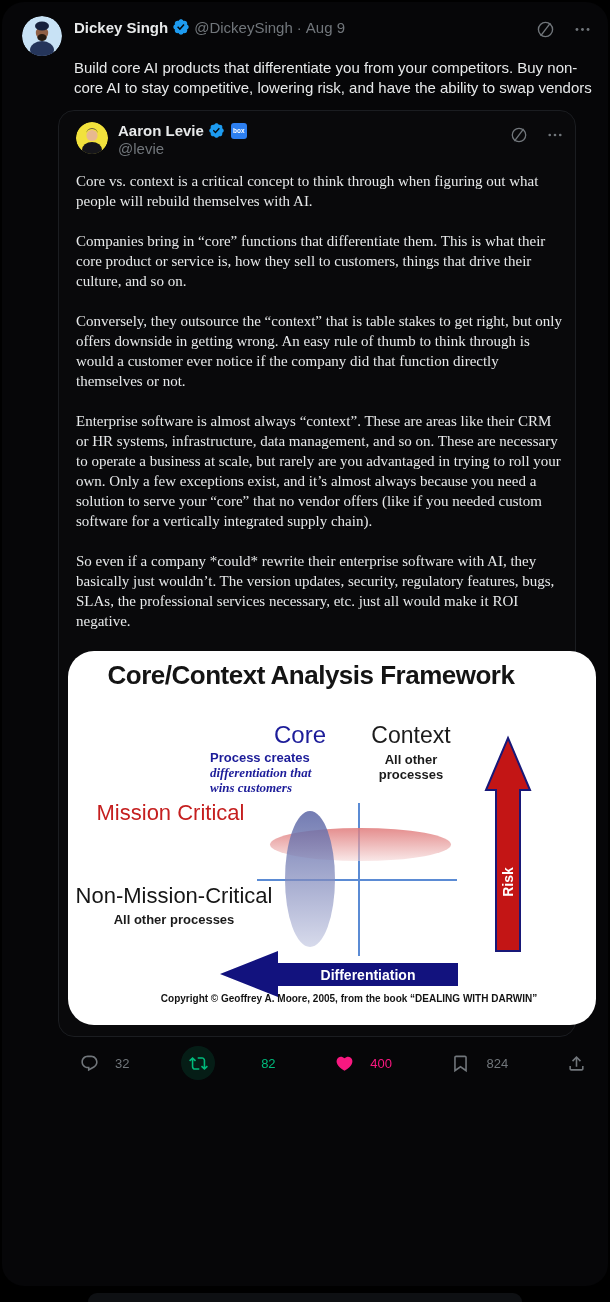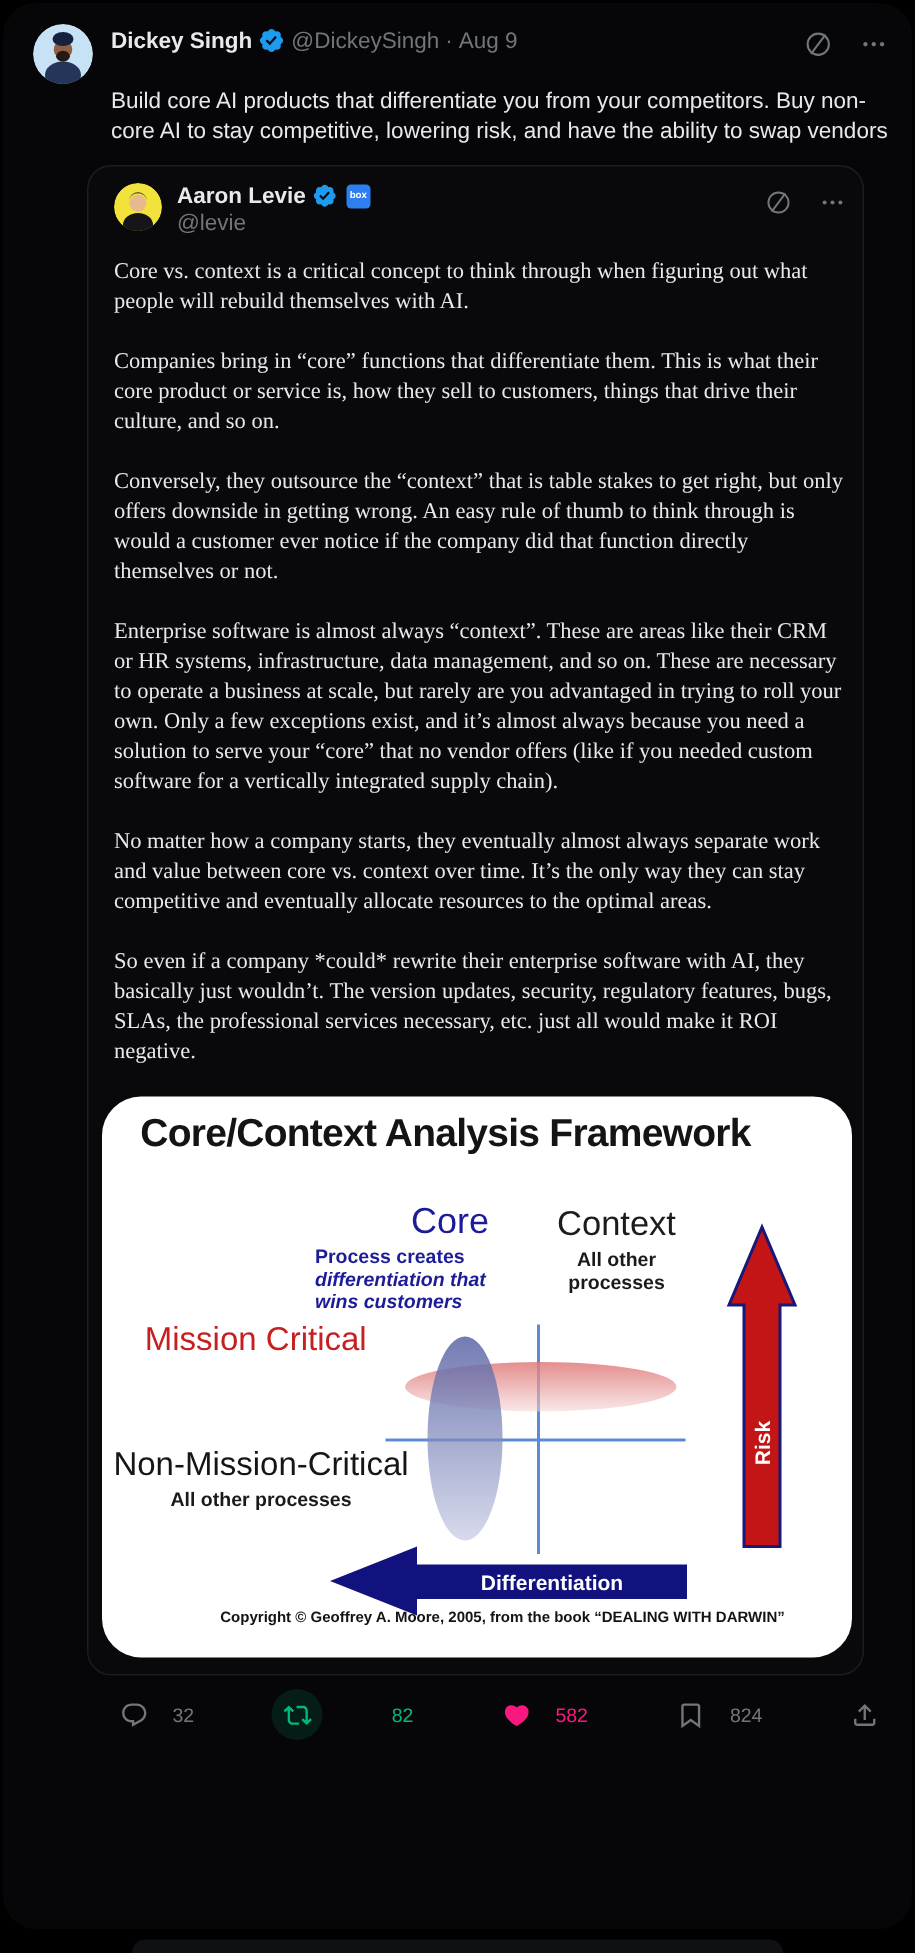--- a/index.html
+++ b/index.html
@@ -29,21 +29,21 @@
   .q-header{display:flex;align-items:flex-start;}
   .q-names{margin-left:10px;}
   .q-row1{display:flex;align-items:center;gap:4px;font-size:15px;}
   .q-handle{color:#71767b;font-size:15px;margin-top:1px;}
   .org-badge{display:inline-flex;align-items:center;justify-content:center;width:16px;height:16px;
        border-radius:3px;background:#2d7ff0;color:#fff;font-size:6.5px;font-weight:bold;margin-left:2px;}
   .q-body{margin-top:14px;color:#e7e9ea;font-size:15px;line-height:20px;width:488px;font-family:Liberation Serif, serif;}
   .q-body p{margin:0 0 20px 0;}
   
   .figure{position:relative;margin:18px 0 4px -8px;width:500px;height:374px;background:#ffffff;
-       border-radius:26px;overflow:hidden;color:#151515;}
+       border-radius:26px;overflow:hidden;color:#151515;padding-left:28px;}
   .fig-title{position:absolute;top:9px;left:0;right:42px;text-align:center;
        font-size:26px;font-weight:800;letter-spacing:-0.5px;color:#141414;}
   .core-t{position:absolute;left:152px;top:70px;width:160px;text-align:center;
        font-size:24px;color:#1c1c99;}
   .core-s{position:absolute;left:142px;top:99px;width:180px;text-align:left;
        font-size:13px;font-weight:bold;color:#1c1c99;line-height:15px;}
   .ctx-t{position:absolute;left:268px;top:71px;width:150px;text-align:center;
        font-size:23px;color:#1c1c1c;}
   .ctx-s{position:absolute;left:268px;top:101px;width:150px;text-align:center;
        font-size:13px;font-weight:bold;color:#1a1a1a;line-height:15px;}
@@ -62,21 +62,21 @@
   .ellipse-blue{position:absolute;left:217px;top:160px;width:50px;height:136px;border-radius:50%;
        background:linear-gradient(180deg,rgba(96,106,168,0.88),rgba(182,188,219,0.55));z-index:3;}
   .risk-arrow{position:absolute;left:410px;top:80px;z-index:2;}
   .risk-label{position:absolute;left:402px;top:223px;width:76px;text-align:center;
        transform:rotate(-90deg);color:#fff;font-weight:bold;font-size:14px;z-index:4;}
   .diff-arrow{position:absolute;left:140px;top:295px;z-index:2;}
   .diff-label{position:absolute;left:210px;top:313px;width:180px;text-align:center;
        color:#fff;font-weight:bold;font-size:14px;line-height:22px;z-index:4;}
   .fig-copy{position:absolute;bottom:21px;left:34px;right:0;text-align:center;
        font-size:10px;font-weight:bold;color:#131313;}
-  .it{font-style:italic;}
+  .it{font-style:italic;font-family:Liberation Serif, serif;}
   
   .actions{display:flex;justify-content:space-between;align-items:center;
        margin:16px 14px 0 70px;color:#71767b;text-align:center;}
   .action{display:flex;align-items:center;gap:9px;font-size:13px;}
   .icon-wrap{width:34px;height:34px;display:flex;align-items:center;justify-content:center;
        border-radius:50%;margin:-7px 0;}
   .act-repost{color:#00ba7c;gap:46px;}
   .act-repost .icon-wrap{background:rgba(0,186,124,0.13);}
   .act-like{color:#f91880;}
   svg{display:block;}
@@ -153,21 +153,20 @@
             <circle cx="19" cy="12" r="1.8"></circle>
           </svg>
       </div>
     </div>
 
     <div class="q-body">
       <p>Core vs. context is a critical concept to think through when figuring out what people will rebuild themselves with AI.</p>
       <p>Companies bring in “core” functions that differentiate them. This is what their core product or service is, how they sell to customers, things that drive their culture, and so on.</p>
       <p>Conversely, they outsource the “context” that is table stakes to get right, but only offers downside in getting wrong. An easy rule of thumb to think through is would a customer ever notice if the company did that function directly themselves or not.</p>
       <p>Enterprise software is almost always “context”. These are areas like their CRM or HR systems, infrastructure, data management, and so on. These are necessary to operate a business at scale, but rarely are you advantaged in trying to roll your own. Only a few exceptions exist, and it’s almost always because you need a solution to serve your “core” that no vendor offers (like if you needed custom software for a vertically integrated supply chain).</p>
-      <p>No matter how a company starts, they eventually almost always separate work and value between core vs. context over time. It’s the only way they can stay competitive and eventually allocate resources to the optimal areas.</p>
       <p>So even if a company *could* rewrite their enterprise software with AI, they basically just wouldn’t. The version updates, security, regulatory features, bugs, SLAs, the professional services necessary, etc. just all would make it ROI negative.</p>
     </div>
 
     <div class="figure">
       <div class="fig-title">Core/Context Analysis Framework</div>
 
       <div class="core-t">Core</div>
       <div class="core-s">
         <div>Process creates</div>
         <div class="it">differentiation that</div>
@@ -220,21 +219,21 @@
           </svg>
       </span>
       <span>82</span>
     </div>
     <div class="action act-like">
       <span class="icon-wrap">
         <svg width="19" height="19" viewBox="0 0 24 24" fill="currentColor">
             <path d="M20.884 13.19c-1.351 2.48-4.001 5.12-8.379 7.67l-.503.3-.504-.3c-4.379-2.55-7.029-5.19-8.382-7.67-1.36-2.5-1.41-4.86-.514-6.67.887-1.79 2.647-2.91 4.601-3.01 1.651-.09 3.368.56 4.798 2.01 1.429-1.45 3.146-2.1 4.796-2.01 1.954.1 3.714 1.22 4.601 3.01.896 1.81.846 4.17-.514 6.67z"></path>
           </svg>
       </span>
-      <span>582</span>
+      <span>400</span>
     </div>
     <div class="action">
       <span class="icon-wrap">
         <svg width="19" height="19" viewBox="0 0 24 24" fill="currentColor">
             <path d="M4 4.5C4 3.12 5.119 2 6.5 2h11C18.881 2 20 3.12 20 4.5v18.44l-8-5.71-8 5.71V4.5zM6.5 4c-.276 0-.5.22-.5.5v14.56l6-4.29 6 4.29V4.5c0-.28-.224-.5-.5-.5h-11z"></path>
           </svg>
       </span>
       <span>824</span>
     </div>
     <div class="action">

